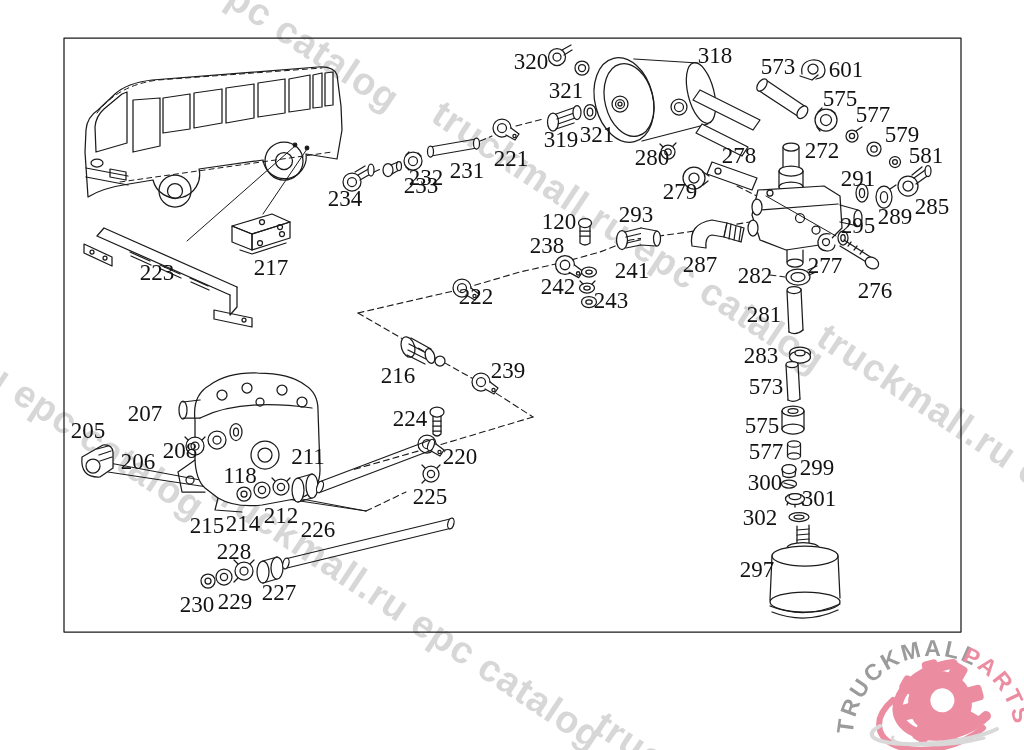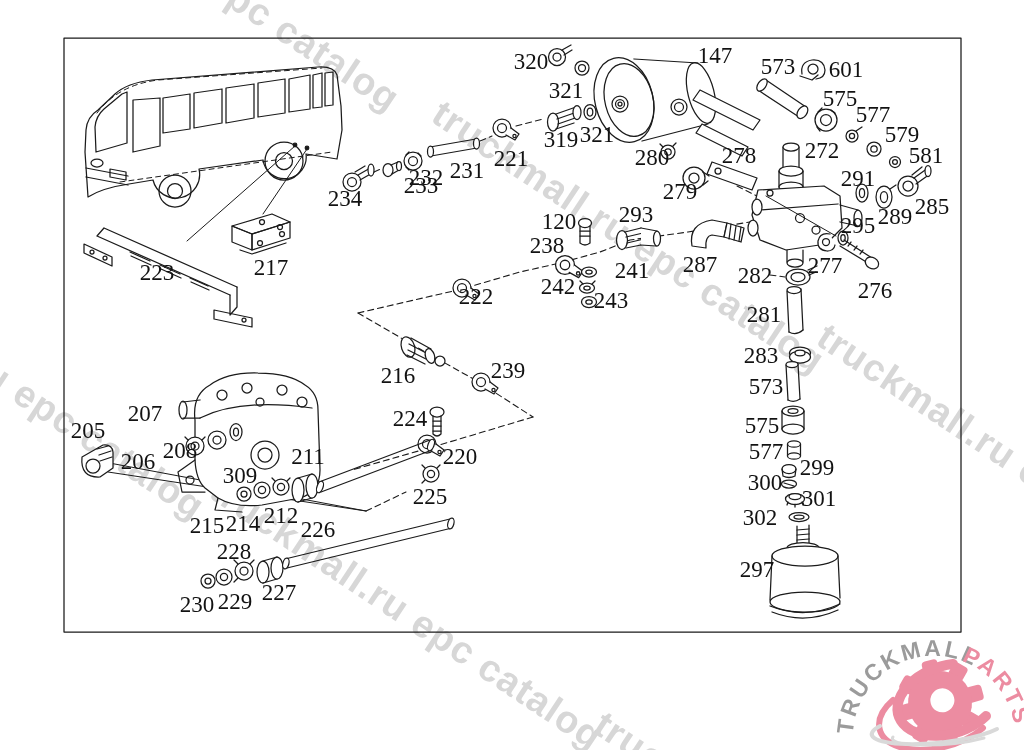--- a/index.html
+++ b/index.html
@@ -464,21 +464,21 @@
       </g>
     </g>
   </svg>
 
   <div id="label-layer" class="layer">
       <div class="plabel" style="left: 531px; top: 61px;">320</div>
       <div class="plabel" style="left: 566px; top: 90px;">321</div>
       <div class="plabel" style="left: 561px; top: 139px; text-align: center;">319</div>
       <div class="plabel" style="left: 597px; top: 134px;">321</div>
       <div class="plabel" style="left: 511px; top: 158px;">221</div>
-      <div class="plabel" style="left: 715px; top: 55px;">147</div>
+      <div class="plabel" style="left: 715px; top: 55px;">318</div>
       <div class="plabel" style="left: 778px; top: 66px;">573</div>
       <div class="plabel" style="left: 846px; top: 69px;">601</div>
       <div class="plabel" style="left: 840px; top: 98px;">575</div>
       <div class="plabel" style="left: 873px; top: 114px;">577</div>
       <div class="plabel" style="left: 902px; top: 134px;">579</div>
       <div class="plabel" style="left: 926px; top: 155px;">581</div>
       <div class="plabel" style="left: 822px; top: 150px; text-align: right;">272</div>
       <div class="plabel" style="left: 858px; top: 178px;">291</div>
       <div class="plabel" style="left: 895px; top: 216px;">289</div>
       <div class="plabel" style="left: 932px; top: 206px;">285</div>
@@ -506,21 +506,21 @@
       <div class="plabel" style="left: 398px; top: 375px;">216</div>
       <div class="plabel" style="left: 508px; top: 370px;">239</div>
       <div class="plabel" style="left: 410px; top: 418px;">224</div>
       <div class="plabel" style="left: 460px; top: 456px;">220</div>
       <div class="plabel" style="left: 430px; top: 496px;">225</div>
       <div class="plabel" style="left: 308px; top: 456px;">211</div>
       <div class="plabel" style="left: 145px; top: 413px;">207</div>
       <div class="plabel" style="left: 88px; top: 430px;">205</div>
       <div class="plabel" style="left: 138px; top: 461px;">206</div>
       <div class="plabel" style="left: 180px; top: 450px;">208</div>
-      <div class="plabel" style="left: 240px; top: 475px;">309</div>
+      <div class="plabel" style="left: 240px; top: 475px;">118</div>
       <div class="plabel" style="left: 207px; top: 525px;">215</div>
       <div class="plabel" style="left: 243px; top: 523px;">214</div>
       <div class="plabel" style="left: 281px; top: 515px;">212</div>
       <div class="plabel" style="left: 318px; top: 529px;">226</div>
       <div class="plabel" style="left: 234px; top: 551px;">228</div>
       <div class="plabel" style="left: 279px; top: 592px;">227</div>
       <div class="plabel" style="left: 235px; top: 601px;">229</div>
       <div class="plabel" style="left: 197px; top: 604px;">230</div>
       <div class="plabel" style="left: 764px; top: 314px;">281</div>
       <div class="plabel" style="left: 761px; top: 355px;">283</div>

